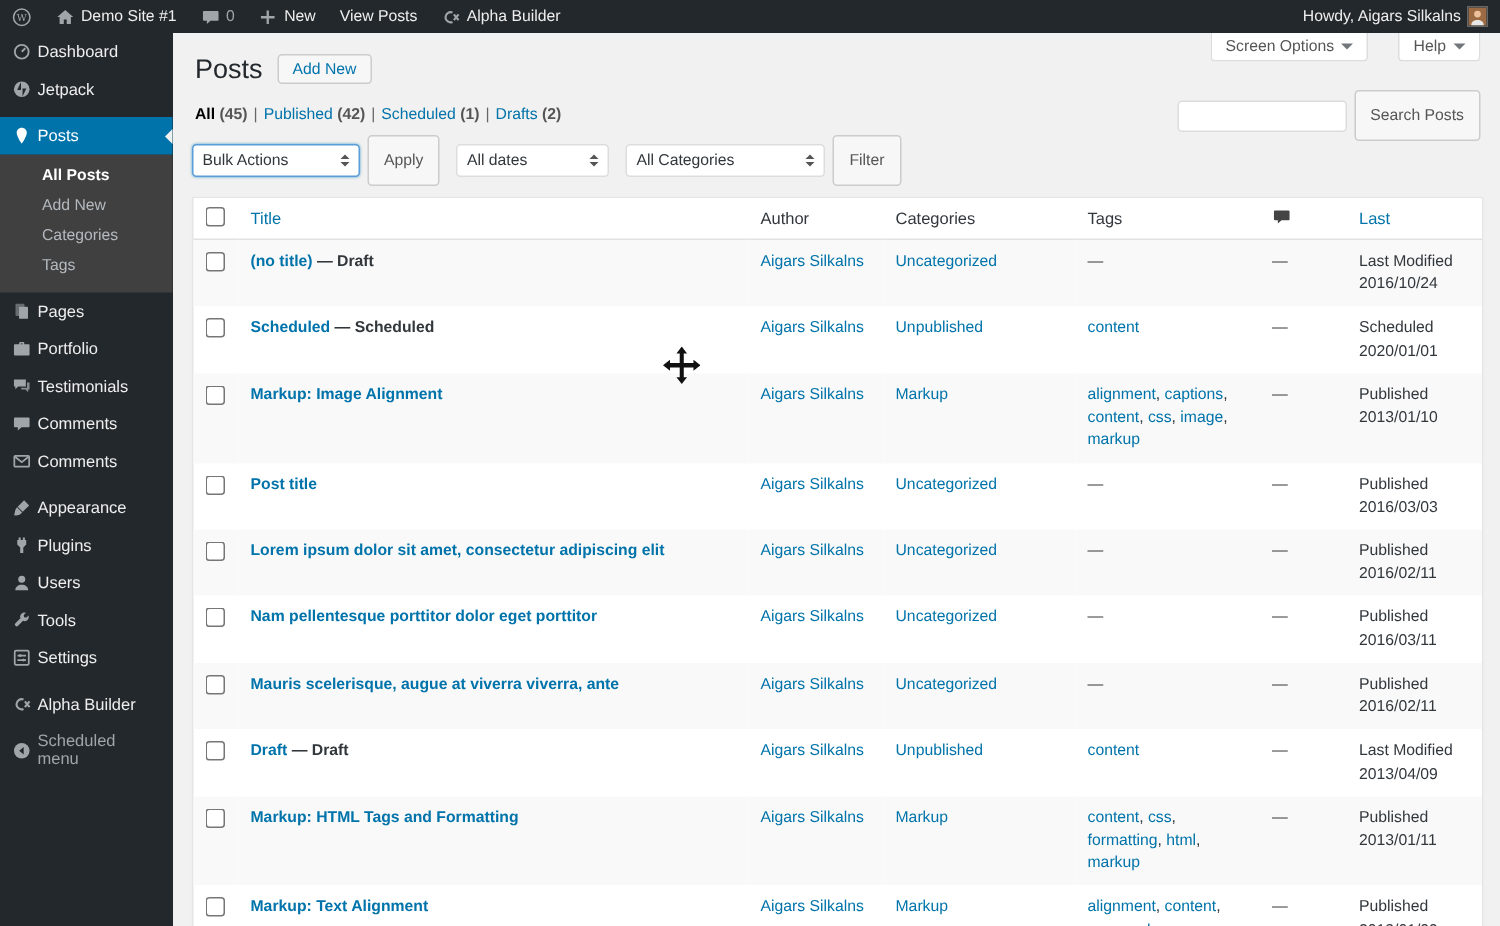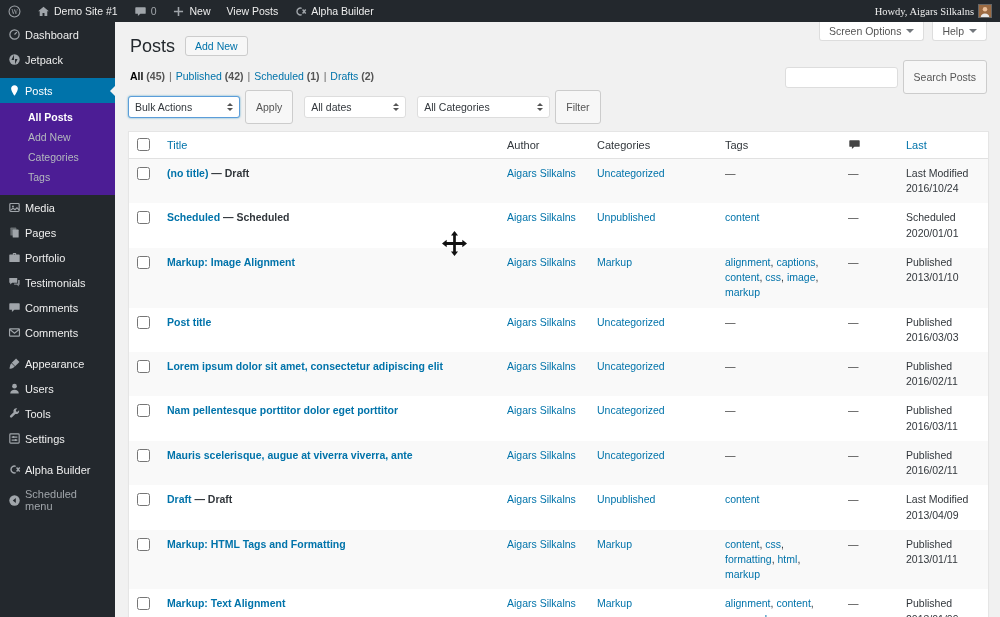--- a/index.html
+++ b/index.html
@@ -7,48 +7,48 @@
   body { font-family:"Liberation Sans", sans-serif; background:#f1f1f1; color:#32373c; font-size:11px; }
   a { text-decoration:none; }
 
   
   #adminbar { position:fixed; top:0; left:0; right:0; height:22px; background:#23282d; color:#eee;
     display:flex; align-items:center; z-index:60; font-size:10.5px; }
   .ab-item { display:flex; align-items:center; gap:4px; padding:0 8px; height:100%; color:#eee; cursor:pointer; }
   .ab-icon { width:13px; height:13px; display:inline-flex; color:#a0a5aa; }
   .ab-icon svg { width:100%; height:100%; }
   .ab-count { color:#a0a5aa; }
-  .ab-right { margin-left:auto; display:flex; align-items:center; gap:6px; padding:0 8px;font-family:Liberation Serif, serif; }
+  .ab-right { margin-left:auto; display:flex; align-items:center; gap:6px; padding:0 8px; }
   .avatar { width:14px; height:14px; display:inline-flex; border:1px solid #666; }
   .avatar svg { width:100%; height:100%; }
 
   
   #sidebar { position:fixed; top:22px; left:0; bottom:0; width:115px; background:#23282d; z-index:50; }
   .menu-item { position:relative; display:flex; align-items:center; gap:4px; padding:6px 8px;
     font-size:11px; color:#eee; cursor:pointer; }
   .menu-icon { width:13px; height:13px; flex:none; display:inline-flex; color:#a0a5aa; }
   .menu-icon svg { width:100%; height:100%; }
   .menu-item.active { background:#0073aa; color:#fff; }
   .menu-item.active .menu-icon { color:#fff; }
   .menu-item.active::after { content:""; position:absolute; right:0; top:50%; margin-top:-5px;
     border:5px solid transparent; border-right-color:#f1f1f1; }
   .menu-sep { height:6px; }
-  .submenu { background:#4c1d95; padding:4px 0 8px; }
+  .submenu { background:#404040; padding:4px 0 8px; }
   .submenu-item { padding:4px 8px 4px 28px; font-size:10.5px; color:#b4b9be; cursor:pointer; }
   .submenu-item.current { color:#fff; font-weight:bold; }
   .collapse-label { color:#a0a5aa; }
 
   
   #content { position:absolute; left:115px; top:22px; right:0; bottom:0; padding:8px 13px 0; }
   .title-row { display:flex; align-items:center; margin:2px 2px 0; height:28px; }
   h1.page-title { font-size:18px; font-weight:400; color:#23282d; }
   .add-new-btn { margin-left:10px; background:#f7f7f7; border:1px solid #ccc; border-radius:3px;
     color:#0073aa; font-size:10.5px; padding:3px 9px; cursor:pointer; font-family:inherit; }
 
-  .screen-meta { position:absolute; top:0; right:13px; display:flex; gap:8px; }
+  .screen-meta { position:absolute; top:0; right:13px; display:flex; gap:20px; }
   .meta-btn { display:flex; align-items:center; gap:5px; background:#fff; border:1px solid #ddd; border-top:none;
     border-radius:0 0 3px 3px; color:#555; font-size:10.5px; padding:3px 9px; cursor:pointer; font-family:inherit; }
   .caret-down { width:0; height:0; border:4px solid transparent; border-top-color:#72777c; margin-top:4px; }
 
   .views-row { margin:10px 2px 0; font-size:10.5px; color:#666; }
   .views-row .view-link { color:#0073aa; }
   .views-row .view-current { color:#000; font-weight:bold; }
   .views-row .view-count { color:#555; font-weight:700; }
   .views-row .view-sep { margin:0 4px; color:#666; }
 
@@ -191,30 +191,20 @@
       <span>Posts</span>
     </div>
     <div class="submenu">
       <div class="submenu-item current">All Posts</div>
       <div class="submenu-item">Add New</div>
       <div class="submenu-item">Categories</div>
       <div class="submenu-item">Tags</div>
     </div>
     <div class="menu-item">
       <span class="menu-icon">
-        <svg viewBox="0 0 20 20" fill="none" stroke="currentColor" stroke-width="1.8">
-          <rect x="2.8" y="3.8" width="14.4" height="12.4" rx="1.4"></rect>
-          <circle cx="7.6" cy="8.4" r="1.5" fill="currentColor" stroke="none"></circle>
-          <path d="M3.8 14.4l4-3.2 3 2.2 3-3 3.4 3.4"></path>
-        </svg>
-      </span>
-      <span>Media</span>
-    </div>
-    <div class="menu-item">
-      <span class="menu-icon">
         <svg viewBox="0 0 20 20" fill="currentColor">
           <rect x="3.6" y="2.4" width="9.2" height="12.4" rx="1" opacity=".55"></rect>
           <rect x="7.2" y="5.4" width="9.2" height="12.4" rx="1"></rect>
         </svg>
       </span>
       <span>Pages</span>
     </div>
     <div class="menu-item">
       <span class="menu-icon">
         <svg viewBox="0 0 20 20" fill="currentColor">
@@ -251,20 +241,28 @@
     </div>
     <div class="menu-sep"></div>
     <div class="menu-item">
       <span class="menu-icon">
         <svg viewBox="0 0 20 20" fill="currentColor">
           <path d="M12.4 2.4l5.2 5.2-6.6 6.6-5.2-5.2z"></path>
           <path d="M5.2 9.6l5.2 5.2c-1.6 2.2-4.8 3.6-8.4 3 1.6-3 .6-5.6 3.2-8.2z"></path>
         </svg>
       </span>
       <span>Appearance</span>
+    </div>
+    <div class="menu-item">
+      <span class="menu-icon">
+        <svg viewBox="0 0 20 20" fill="currentColor">
+          <path d="M13.2 4.6V2h-2.1v2.6H8.9V2H6.8v2.6H5.4v4.6l3 3v5.8h3.2v-5.8l3-3V4.6z"></path>
+        </svg>
+      </span>
+      <span>Plugins</span>
     </div>
     <div class="menu-item">
       <span class="menu-icon">
         <svg viewBox="0 0 20 20" fill="currentColor">
           <circle cx="10" cy="6.4" r="3.6"></circle>
           <path d="M3.4 17.6c0-3.7 3-5.6 6.6-5.6s6.6 1.9 6.6 5.6z"></path>
         </svg>
       </span>
       <span>Users</span>
     </div>

